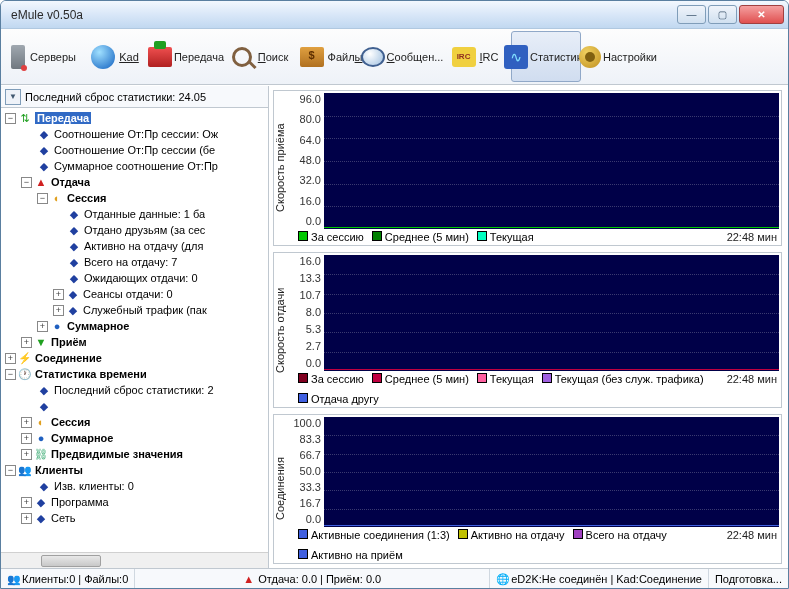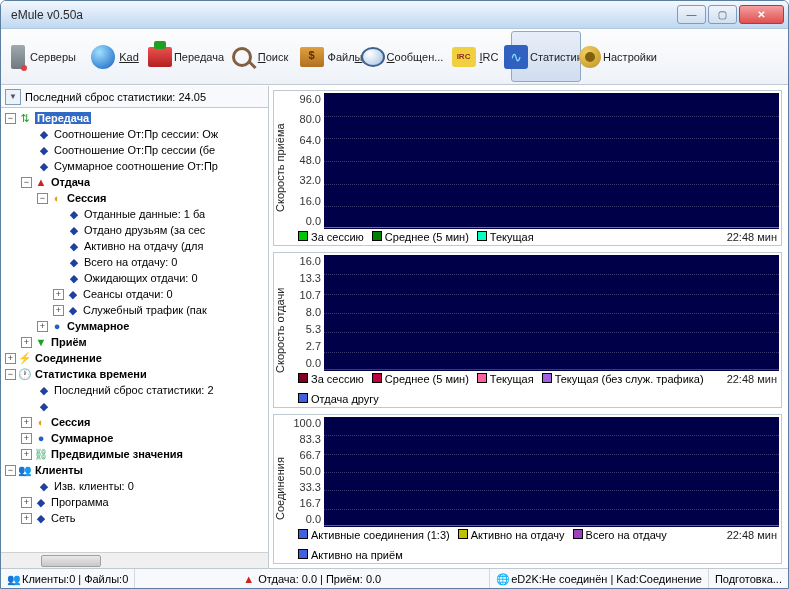--- a/index.html
+++ b/index.html
@@ -189,21 +189,21 @@
         <div class="tree-row" style="padding-left:66px;">
             <span class="ticon" style="color:#2040a0;">◆</span>
             <span class="tlabel">Отдано друзьям (за сес</span>
           </div>
         <div class="tree-row" style="padding-left:66px;">
             <span class="ticon" style="color:#2040a0;">◆</span>
             <span class="tlabel">Активно на отдачу (для</span>
           </div>
         <div class="tree-row" style="padding-left:66px;">
             <span class="ticon" style="color:#2040a0;">◆</span>
-            <span class="tlabel">Всего на отдачу: 0</span>
+            <span class="tlabel">Всего на отдачу: 7</span>
           </div>
         <div class="tree-row" style="padding-left:66px;">
             <span class="ticon" style="color:#2040a0;">◆</span>
             <span class="tlabel">Ожидающих отдачи: 0</span>
           </div>
         <div class="tree-row" style="padding-left:52px;">
             <span class="exp">+</span>
             <span class="ticon" style="color:#2040a0;">◆</span>
             <span class="tlabel">Сеансы отдачи: 0</span>
           </div>

